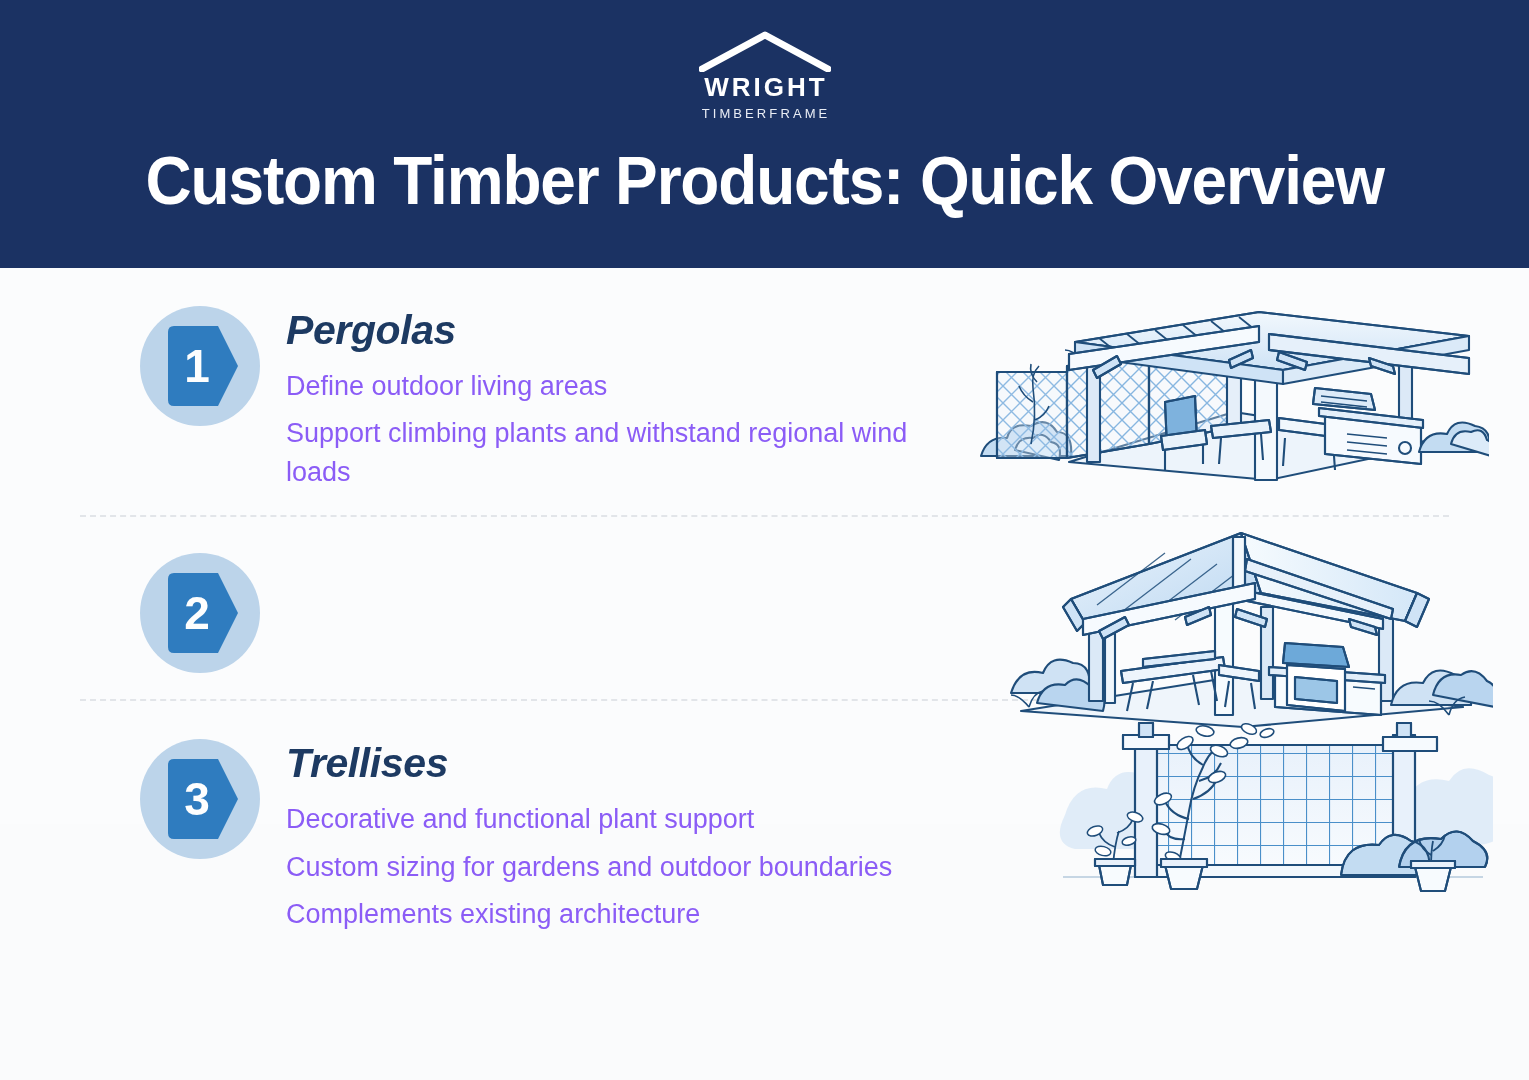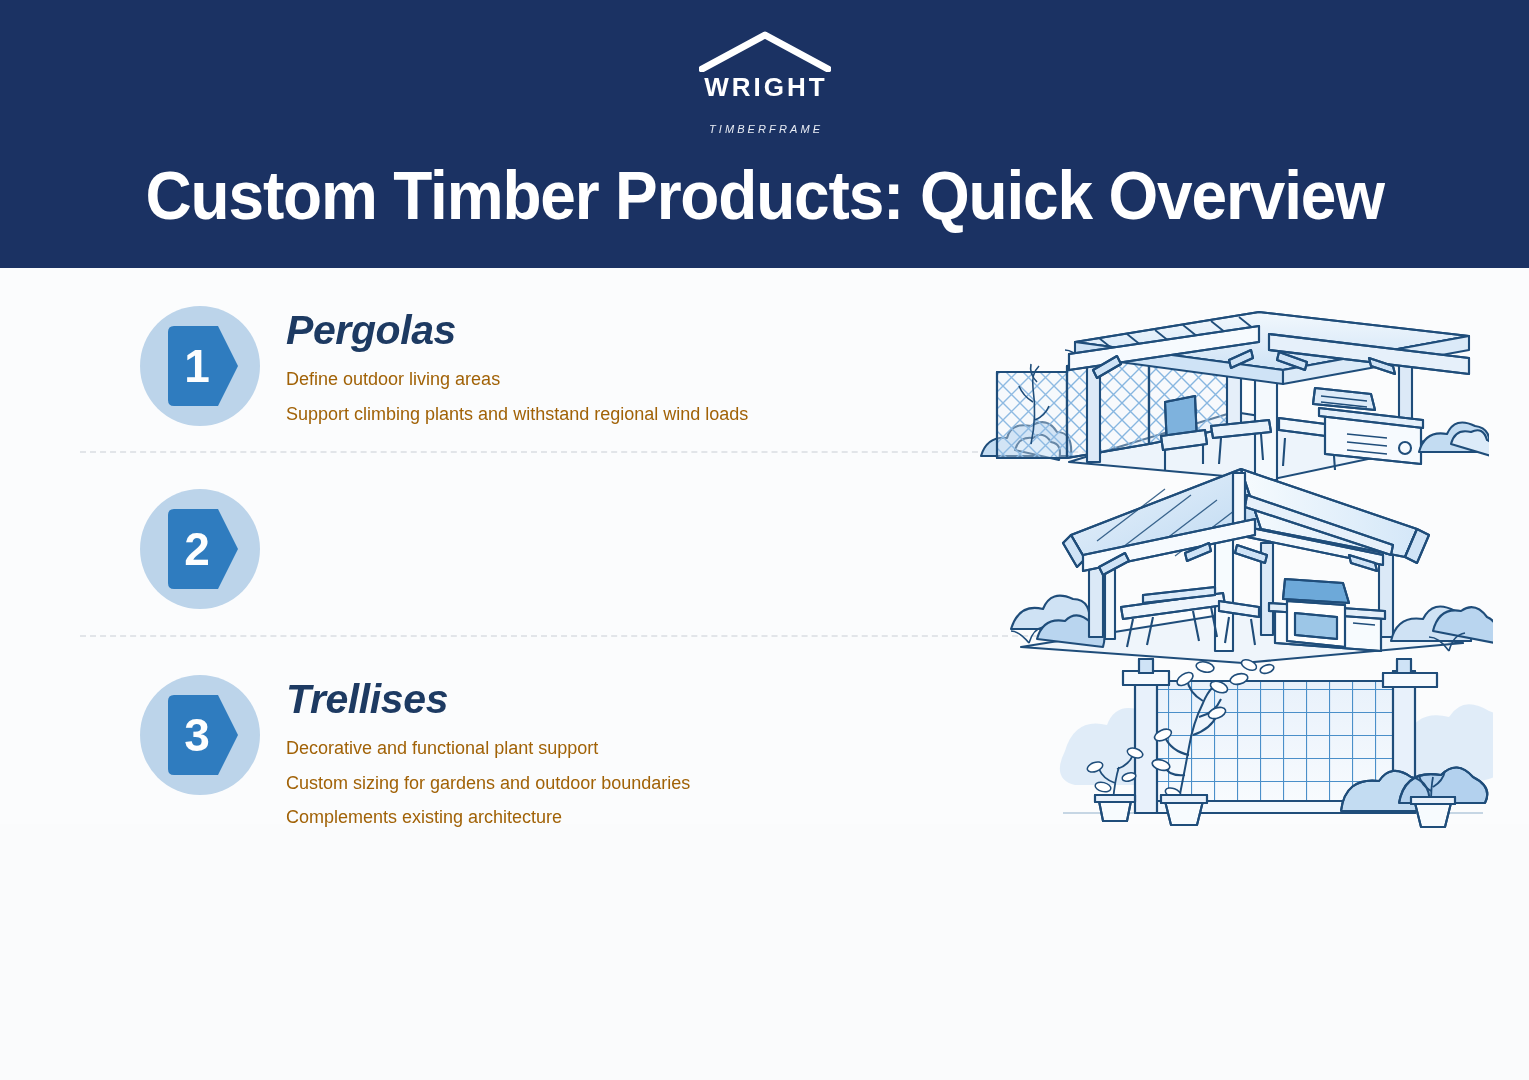--- a/index.html
+++ b/index.html
@@ -42,27 +42,26 @@
     color: #ffffff;
     font-size: 26px;
     font-weight: 700;
     letter-spacing: 3.0px;
     line-height: 1;
     margin-top: 2px;
     padding-left: 3px;
   }
   .logo-sub {
     color: #e9edf5;
-    font-size: 11px;
+    font-size: 13px;
     font-weight: 400;
     letter-spacing: 3.1px;
     line-height: 1;
-    margin-top: 24px;
+    margin-top: 7px;
     padding-left: 3px;
-    font-style: italic;
   }
 
   .main-title {
     margin-top: 26px;
     color: #ffffff;
     font-family: "Liberation Sans Narrow", "Liberation Sans", sans-serif;
     font-size: 68px;
     font-weight: 700;
     letter-spacing: -1.2px;
     line-height: 1.0;
@@ -132,22 +131,22 @@
   .sec-title {
     color: #1d3a62;
     font-size: 41px;
     font-weight: 700;
     letter-spacing: -0.4px;
     line-height: 1.1;
     margin-bottom: 14px;
     font-style: italic;
   }
   .sec-line {
-    color: #a16207;
-    font-size: 18px;
+    color: #8b5cf6;
+    font-size: 27px;
     font-weight: 400;
     line-height: 1.42;
     margin-bottom: 9px;
     letter-spacing: 0.0px;
   }
   .sec-line:last-child { margin-bottom: 0; }
 
   
   .illu {
     flex: 0 0 auto;

